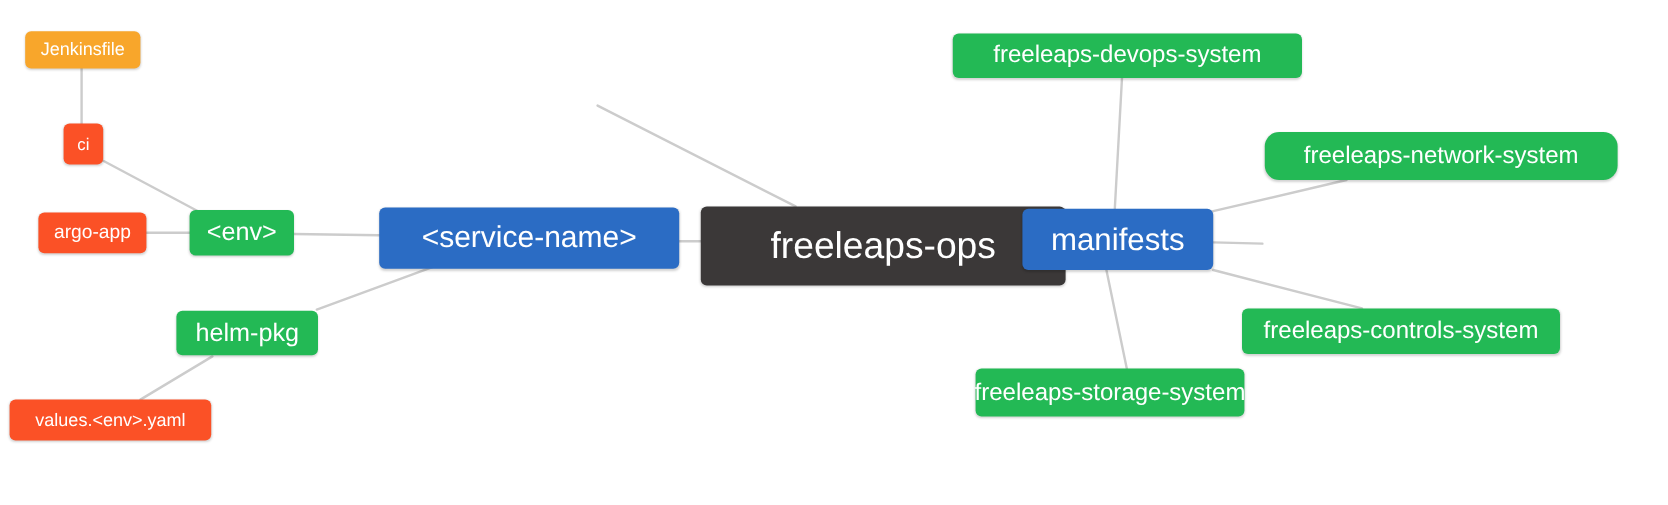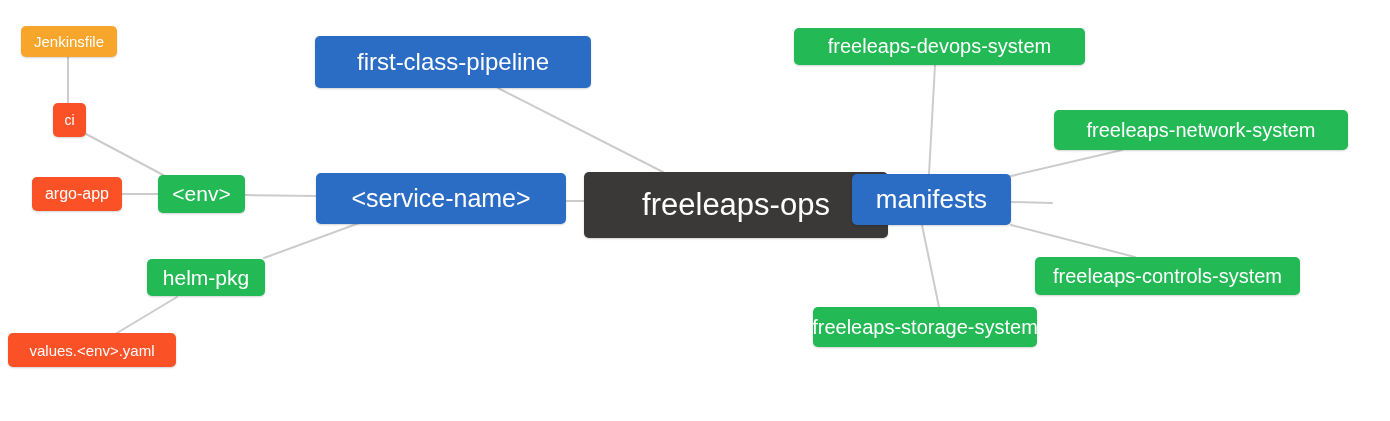--- a/index.html
+++ b/index.html
@@ -32,21 +32,21 @@
   .n-ci{left:53px;top:103px;width:33px;height:34px;font-size:14px;}
   .n-argo-app{left:32px;top:177px;width:90px;height:34px;font-size:16px;}
   .n-env{left:158px;top:175px;width:87px;height:38px;font-size:21px;}
   .n-helm-pkg{left:147px;top:259px;width:118px;height:37px;font-size:21px;}
   .n-values{left:8px;top:333px;width:168px;height:34px;font-size:15px;}
   .n-fcp{left:315px;top:36px;width:276px;height:52px;font-size:24px;}
   .n-service{left:316px;top:173px;width:250px;height:51px;font-size:25px;}
   .n-ops{left:584px;top:172px;width:304px;height:66px;font-size:31px;}
   .n-manifests{left:852px;top:174px;width:159px;height:51px;font-size:26px;}
   .n-devops{left:794px;top:28px;width:291px;height:37px;font-size:20px;}
-  .n-network{left:1054px;top:110px;width:294px;height:40px;font-size:20px;}
+  .n-network{left:1054px;top:110px;width:294px;height:40px;font-size:20px;border-radius:12px;}
   .n-monitoring{left:1052px;top:185px;width:325px;height:39px;font-size:20px;}
   .n-controls{left:1035px;top:257px;width:265px;height:38px;font-size:20px;}
   .n-storage{left:813px;top:307px;width:224px;height:40px;font-size:20px;}
 </style>
 </head>
 <body>
 
 <div class="canvas">
 
   <svg class="edges" viewBox="0 0 1390 421">
@@ -65,21 +65,20 @@
     <line x1="1011" y1="225" x2="1135" y2="257"></line>
     <line x1="922" y1="225" x2="939" y2="307"></line>
   </svg>
 
   <div class="node n-jenkinsfile c-orange">Jenkinsfile</div>
   <div class="node n-ci c-red">ci</div>
   <div class="node n-argo-app c-red">argo-app</div>
   <div class="node n-env c-green">&lt;env&gt;</div>
   <div class="node n-helm-pkg c-green">helm-pkg</div>
   <div class="node n-values c-red">values.&lt;env&gt;.yaml</div>
-  <div class="node n-fcp c-blue">first-class-pipeline</div>
   <div class="node n-service c-blue">&lt;service-name&gt;</div>
   <div class="node n-ops c-dark">freeleaps-ops</div>
   <div class="node n-manifests c-blue">manifests</div>
   <div class="node n-devops c-green">freeleaps-devops-system</div>
   <div class="node n-network c-green">freeleaps-network-system</div>
   <div class="node n-controls c-green">freeleaps-controls-system</div>
   <div class="node n-storage c-green">freeleaps-storage-system</div>
 
 </div>
 

